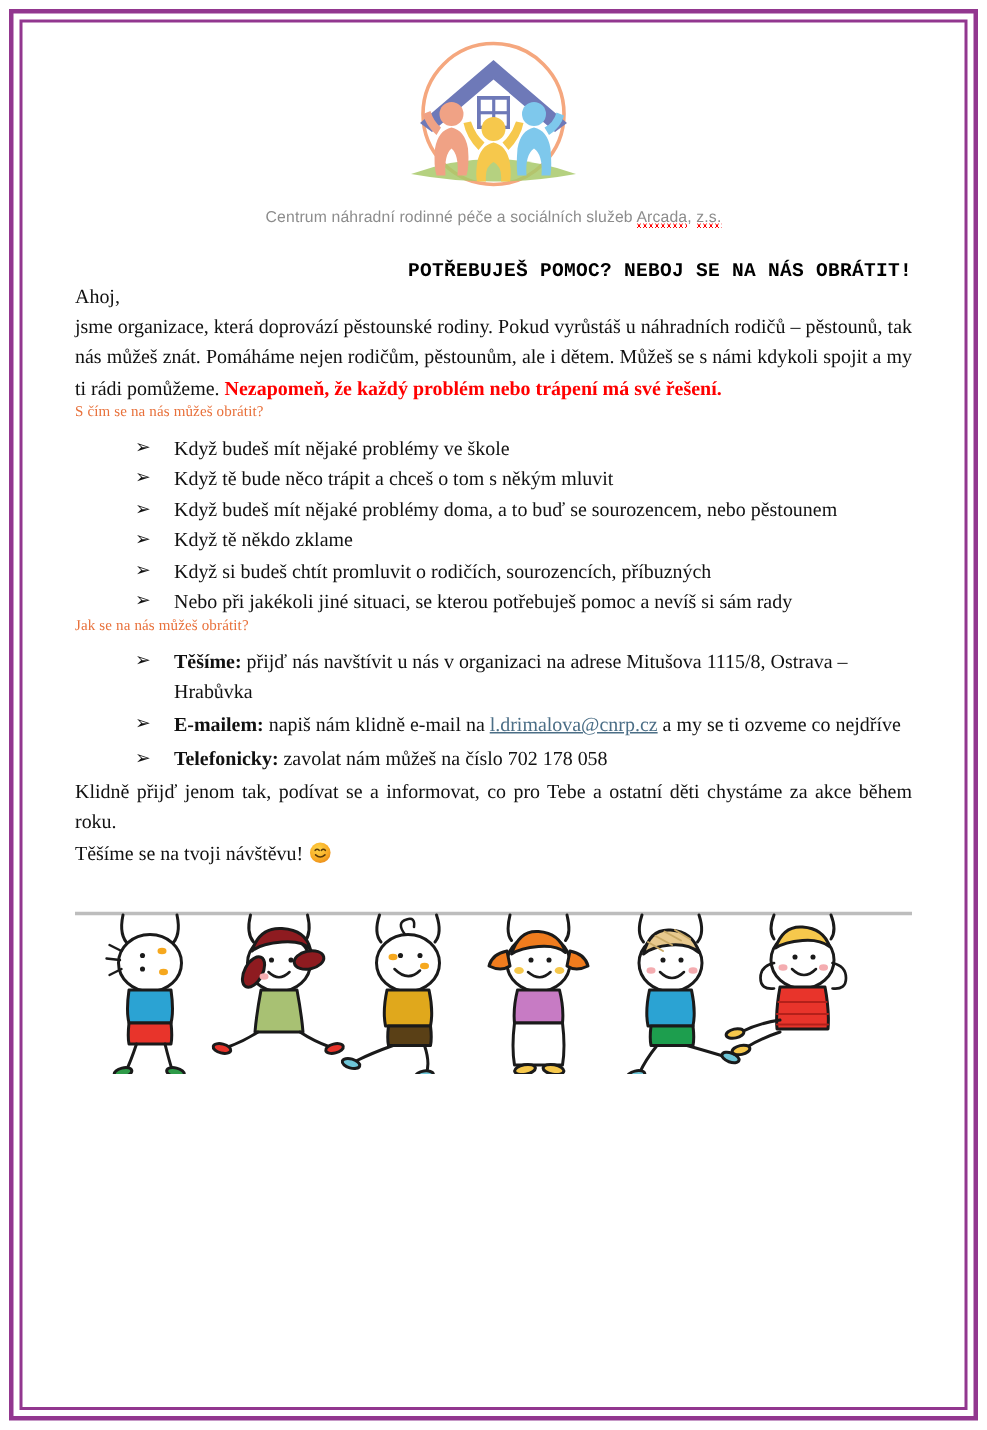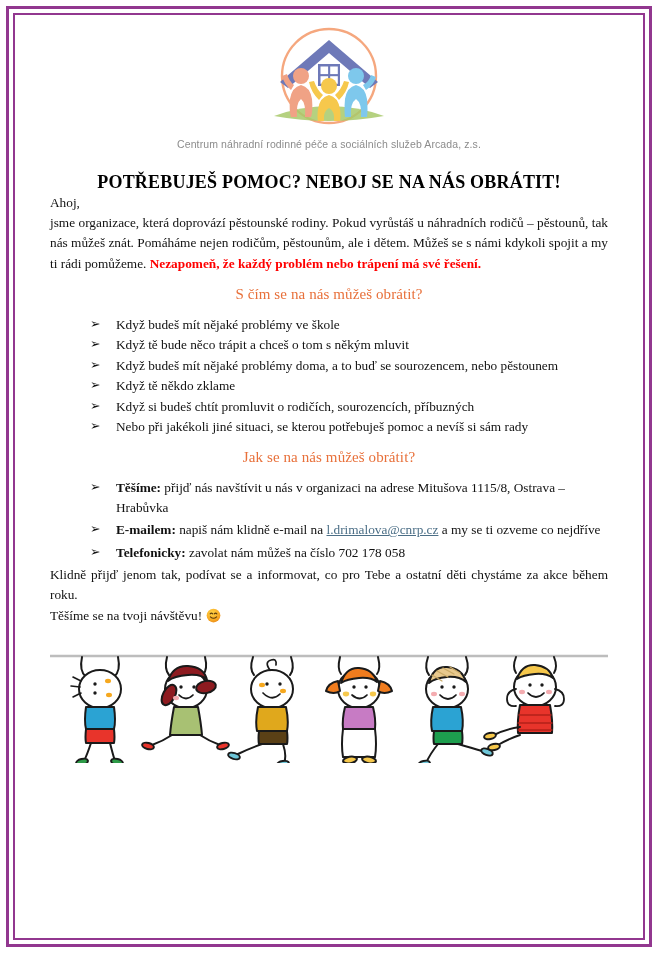--- a/index.html
+++ b/index.html
@@ -75,23 +75,23 @@
     background-position: 0 100%;
     background-size: 4px 3px;
     background-image:
       linear-gradient(45deg, transparent 45%, #f00 45%, #f00 55%, transparent 55%),
       linear-gradient(-45deg, transparent 45%, #f00 45%, #f00 55%, transparent 55%);
     padding-bottom: 1px;
   }
 
   
   h1.headline {
-    text-align: center;
-    font-family: Liberation Serif, serif;
-    font-size: 18px;
+    text-align: right;
+    font-family: Liberation Mono, monospace;
+    font-size: 13px;
     font-weight: bold;
     color: #000000;
     margin: 22px 0 0 0;
     letter-spacing: .2px;
   }
 
   
   p.body {
     font-size: 13.3px;
     line-height: 1.52;
@@ -102,26 +102,25 @@
   .greeting { margin-top: 27px; }
   .intro { margin-top: 20px; }
 
   .emph-red {
     color: #ff0000;
     font-weight: bold;
   }
 
   
   h2.section {
-    font-size: 15px;
+    font-size: 10px;
     font-weight: normal;
     color: #E8703A;
-    margin: 12px;
+    margin: 0;
     letter-spacing: .1px;
-    text-align: center;
   }
   .sec1 { margin-top: 42px; }
   .sec2 { margin-top: 40px; }
 
   
   ul.arrow-list {
     list-style: none;
     margin: 9px 0 0 0;
     padding: 0 0 0 40px;
   }

